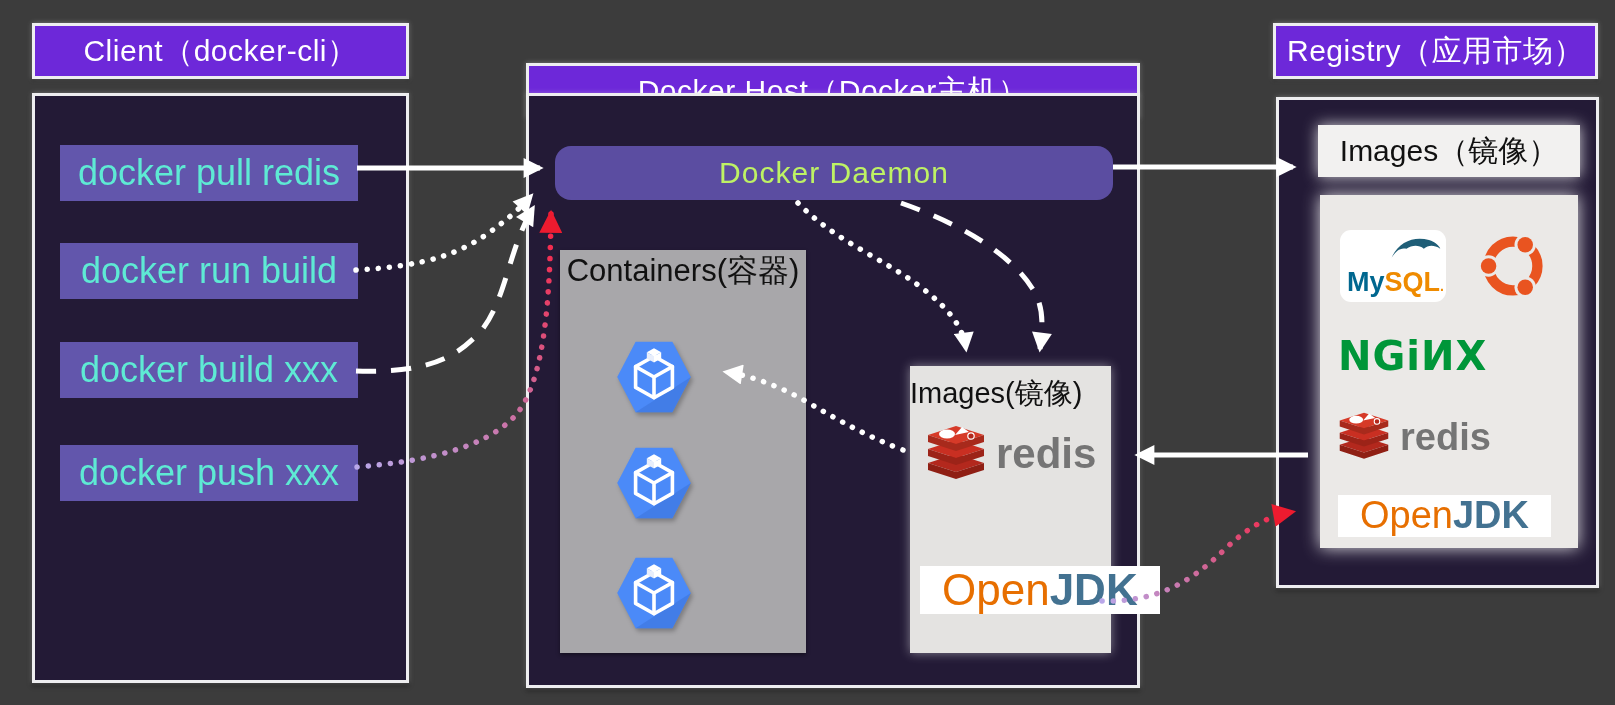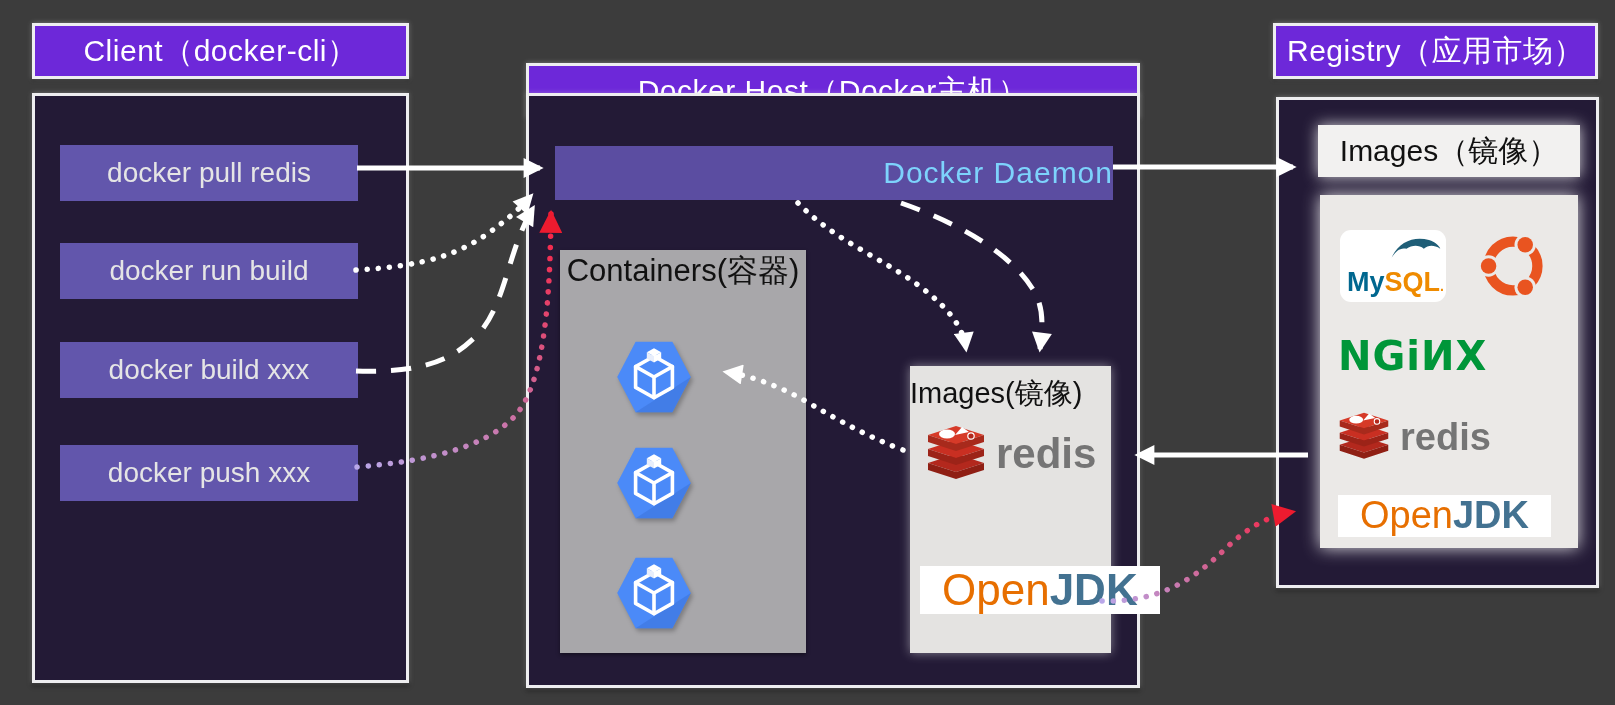--- a/index.html
+++ b/index.html
@@ -18,27 +18,27 @@
   }
   .bigbox{
     position:absolute;
     background:#231a36;border:3px solid #eeeef0;
     box-shadow:0 0 5px rgba(255,255,255,.3), 0 3px 4px rgba(0,0,0,.5);
   }
   .cmd{
     position:absolute;left:25px;width:298px;height:56px;
     background:#6256ac;
     display:flex;align-items:center;justify-content:center;
-    color:#e5e5e5;font-size:28px;white-space:nowrap;
+    color:#5eead4;font-size:36px;white-space:nowrap;
   }
   .daemon{
     position:absolute;left:26px;top:50px;width:558px;height:54px;
     background:#5b4da1;
-    display:flex;align-items:center;justify-content:flex-end;
-    color:#7dd3fc;font-size:30px;letter-spacing:1px;
+    display:flex;align-items:center;justify-content:center;
+    color:#bef264;font-size:30px;letter-spacing:1px;border-radius:16px;
   }
   .containers{
     position:absolute;left:31px;top:154px;width:246px;height:403px;
     background:#a8a7aa;box-shadow:0 2px 4px rgba(0,0,0,.4);
   }
   .containers .ctitle{
     text-align:center;color:#111;font-size:31px;white-space:nowrap;
   }
   .hex{position:absolute;left:52px;width:84px;height:80px;filter:drop-shadow(2px 3px 2px rgba(0,0,0,.25));}
   .imagesbox{

